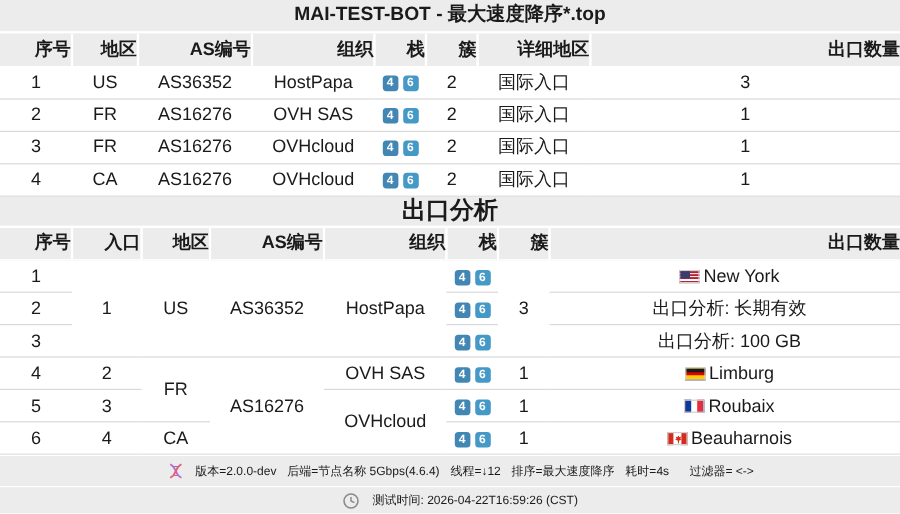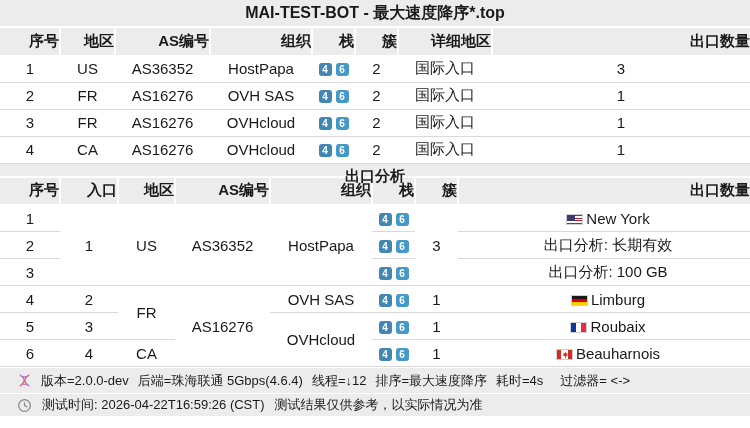--- a/index.html
+++ b/index.html
@@ -8,21 +8,21 @@
     --badge-v4: #4286b4;
     --badge-v6: #4499c7;
     --text: #1a1a1a;
   }
   * { margin:0; padding:0; box-sizing:border-box; }
   html,body { width:750px; height:428px; overflow:hidden; background:#fff;
     font-family:"Liberation Sans","DejaVu Sans",sans-serif; color:var(--text); font-size:15px; }
 
   .bar { background:var(--header-bg); border-bottom:2px solid #fff;
     height:28px; line-height:26px; text-align:center; font-weight:bold; font-size:16px; }
-  .bar.section { height:14px; line-height:24px; font-size:15px; }
+  .bar.section { height:26px; line-height:24px; font-size:20px; }
 
   table { width:750px; border-collapse:collapse; table-layout:fixed; }
   th { background:var(--header-bg); font-weight:bold; height:27px;
     border-left:2px solid #fff; border-bottom:1px solid #fff; text-align:right; }
   th:first-child { border-left:none; }
   td { border-bottom:1px solid var(--row-border); text-align:center; height:27px; }
   #exit-table td { height:27px; }
   td.node { text-align:center; padding-left:8px; }
 
   .badge { display:inline-block; min-width:13px; height:13px; line-height:13px;
@@ -37,21 +37,21 @@
   .flag-us .inner { position:absolute; left:0; top:0; width:8px; height:6px; background:#3c3b6e; }
   .flag-de { background:linear-gradient(180deg,#1a1a1a 0 33%,#dd0000 33% 66%,#ffce00 66% 100%); }
   .flag-fr { background:linear-gradient(90deg,#0a3a9e 0 33%,#fff 33% 66%,#e23040 66% 100%); }
   .flag-ca { background:linear-gradient(90deg,#d52b1e 0 26%,#fff 26% 74%,#d52b1e 74% 100%); }
   .flag-ca .inner { position:absolute; left:5.5px; top:2px; width:6px; height:7px; background:#d52b1e;
     clip-path:polygon(50% 0,62% 28%,88% 18%,76% 48%,100% 55%,60% 65%,55% 100%,45% 100%,40% 65%,0 55%,24% 48%,12% 18%,38% 28%); }
   .inner { display:block; }
 
   .footer { background:var(--header-bg); border-top:1px solid #fff; height:49px; }
   .footer-line { display:flex; align-items:center; gap:9px; height:25px; padding-left:17px;
-    white-space:nowrap; font-size:13px; }
+    white-space:nowrap; font-size:10px;justify-content:center; }
   .footer-line + .footer-line { border-top:1px solid #fff; height:23px;gap:10px; }
   .footer-line .seg-filter { margin-left:8px; }
   .ficon { width:15px; height:15px; flex:0 0 15px; }
 </style>
 </head>
 <body>
 
 <div class="bar">MAI-TEST-BOT - 最大速度降序*.top</div>
 
 <table id="topo-table">
@@ -198,27 +198,26 @@
 
 <div class="footer">
   <div class="footer-line">
     <svg class="ficon" viewBox="0 0 16 16">
       <path d="M3 2 C10 5.5, 6 10.5, 13 14" stroke="#b86fd0" stroke-width="1.6" fill="none"></path>
       <path d="M13 2 C6 5.5, 10 10.5, 3 14" stroke="#e0607a" stroke-width="1.6" fill="none"></path>
       <line x1="6" y1="4" x2="10" y2="4" stroke="#9b6bc0" stroke-width="1.1"></line>
       <line x1="6" y1="12" x2="10" y2="12" stroke="#d06a8a" stroke-width="1.1"></line>
     </svg>
     <span class="seg">版本=2.0.0-dev</span>
-    <span class="seg">后端=珠海联通 5Gbps(4.6.4)</span>
+    <span class="seg">后端=节点名称 5Gbps(4.6.4)</span>
     <span class="seg">线程=↓12</span>
     <span class="seg">排序=最大速度降序</span>
     <span class="seg">耗时=4s</span>
     <span class="seg seg-filter">过滤器= &lt;-&gt;</span>
   </div>
   <div class="footer-line">
     <svg class="ficon" viewBox="0 0 16 16">
       <circle cx="8" cy="8" r="6.2" fill="none" stroke="#8a8a8a" stroke-width="1.4"></circle>
       <path d="M8 4.5 L8 8 L11 9.5" fill="none" stroke="#8a8a8a" stroke-width="1.3"></path>
     </svg>
     <span class="seg">测试时间: 2026-04-22T16:59:26 (CST)</span>
-    <span class="seg">测试结果仅供参考，以实际情况为准</span>
   </div>
 </div>
 
 </body></html>

